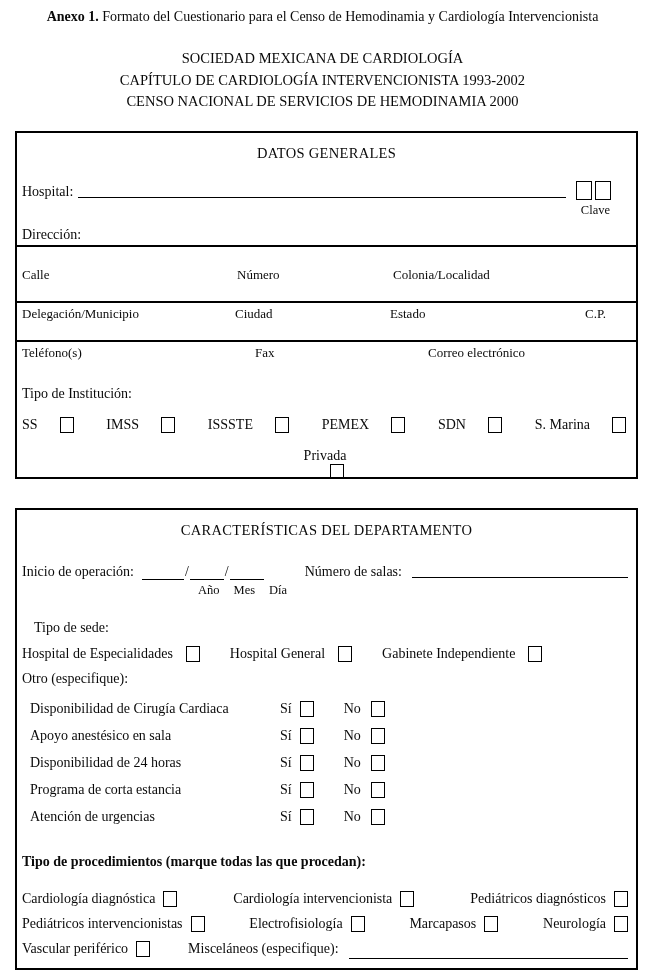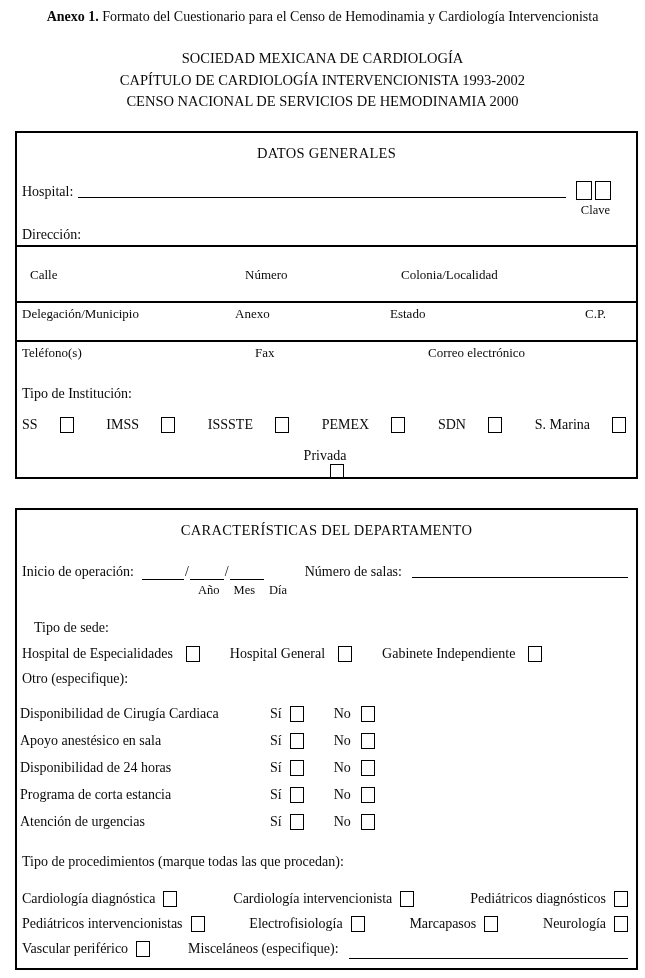--- a/index.html
+++ b/index.html
@@ -24,21 +24,21 @@
   .rule { border:none; border-top:2px solid #000; }
 
   .hospital-row { display:flex; align-items:flex-end; margin:18px 25px 0 5px; height:20px; }
   .hospital-row .fline { flex:1; margin:0 7px 2px 5px; }
   .hospital-row .cb-lg { margin-left:3px; }
   .clave-caption { text-align:right; margin:3px 26px 0 0; font-size:12.5px; height:15px;padding-left:32px; }
   .direccion { margin:9px 0 0 5px; height:18px; }
 
   .addr-row { position:relative; }
   .addr-row span { position:absolute; top:3px; font-size:13px; white-space:nowrap; }
-  .addr-row.r1 { height:37px; margin-top:17px;margin-left:8px; }
+  .addr-row.r1 { height:37px; margin-top:17px; }
   .addr-row.r2 { height:37px; }
   .addr-row.r3 { height:30px; }
 
   .tipo-inst-label { margin:14px 0 0 5px; height:18px; }
   .inst-row1 { display:flex; justify-content:space-between; align-items:center; margin:10px 10px 0 5px; height:22px; }
   .inst-row1 .pair, .proc-pair { display:flex; align-items:center; white-space:nowrap; }
   .inst-row1 .pair .cb { margin-left:22px; }
   .inst-row2 { display:flex; align-items:center; margin:12px 8px 0 5px; height:22px;flex-direction:column; }
   .inst-row2 .cb { margin-left:24px; }
   .inst-row2 .lbl2 { margin-left:32px; }
@@ -54,27 +54,27 @@
   .inicio-row .fline { flex:1; margin:0 0 2px 10px; }
   .ymd-row { display:flex; gap:14px; margin:3px 0 0 181px; font-size:12.5px; height:15px; }
 
   .sede-label { margin:22px 0 0 17px; height:18px; }
   .sede-row { display:flex; align-items:center; margin:5px 14px 0 5px; height:22px; }
   .sede-row .cb { margin-left:13px; }
   .sede-row .sp { margin-left:30px; }
   .otro-label { margin:6px 0 0 5px; height:18px; }
 
   .yn-block { margin-top:12px; }
-  .yn-row { display:flex; align-items:center; height:27px; padding-left:3px; }
+  .yn-row { display:flex; height:27px; padding-left:13px; }
   .yn-label { width:250px; flex:none; }
   .yn-row .si-cb { margin-left:8px; }
   .yn-row .no-lbl { margin-left:30px; }
   .yn-row .no-cb { margin-left:10px; }
 
-  .proc-label { margin:18px 0 16px 5px; height:18px; }
+  .proc-label { margin:18px 0 16px 5px; height:18px;font-weight:bold; }
   .proc-row { display:flex; justify-content:space-between; align-items:center; margin:2px 8px 0 5px; height:23px; }
   .proc-row.first { margin-top:6px; }
   .proc-pair .cb { margin-left:8px; }
   .proc-row3 { display:flex; align-items:center; margin:2px 8px 0 5px; height:23px; }
   .proc-row3 .cb { margin-left:8px; }
   .proc-row3 .misc { margin-left:38px; white-space:nowrap; }
   .proc-row3 .fline { flex:1; margin:0 0 2px 10px; align-self:flex-end; }
 </style>
 </head>
 <body>
@@ -105,21 +105,21 @@
     <hr class="rule">
     <div class="addr-row r1">
       <span style="left:5px">Calle</span>
       <span style="left:220px">Número</span>
       <span style="left:376px">Colonia/Localidad</span>
     </div>
 
     <hr class="rule">
     <div class="addr-row r2">
       <span style="left:5px">Delegación/Municipio</span>
-      <span style="left:218px">Anexo</span>
+      <span style="left:218px">Ciudad</span>
       <span style="left:373px">Estado</span>
       <span style="left:568px">C.P.</span>
     </div>
 
     <hr class="rule">
     <div class="addr-row r3">
       <span style="left:5px">Teléfono(s)</span>
       <span style="left:238px">Fax</span>
       <span style="left:411px">Correo electrónico</span>
     </div>

